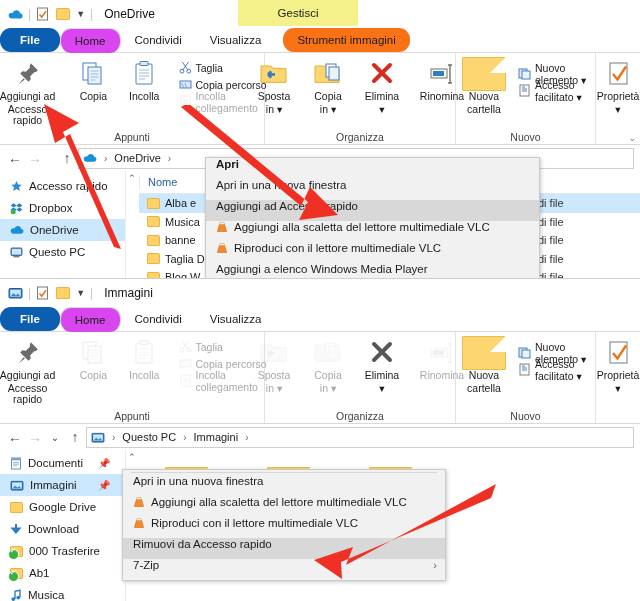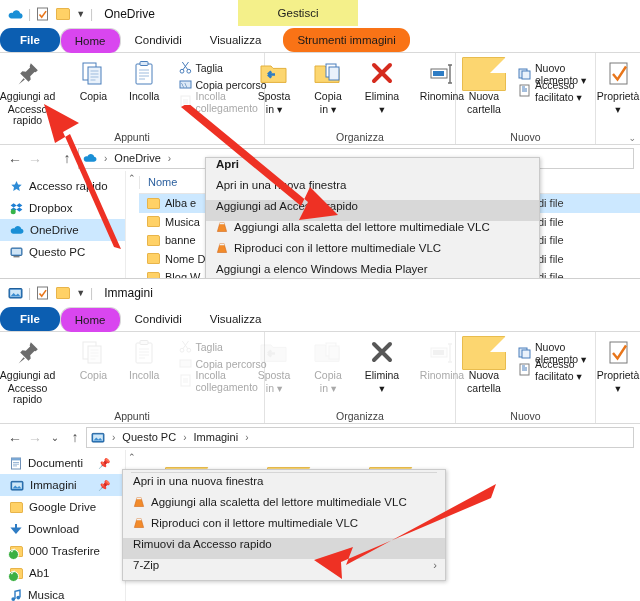--- a/index.html
+++ b/index.html
@@ -424,21 +424,21 @@
                 </span>
               <span>banne</span>
             </span>
             <span class="tp">Cartella di file</span>
           </div>
           <div class="row" style="position:relative;">
             <span class="nm">
               <span class="folder">
                   <i></i>
                 </span>
-              <span>Nome D</span>
+              <span>Taglia D</span>
             </span>
             <span class="tp">Cartella di file</span>
           </div>
           <div class="row" style="position:relative;">
             <span class="nm">
               <span class="folder">
                   <i></i>
                 </span>
               <span>Blog W</span>
             </span>

